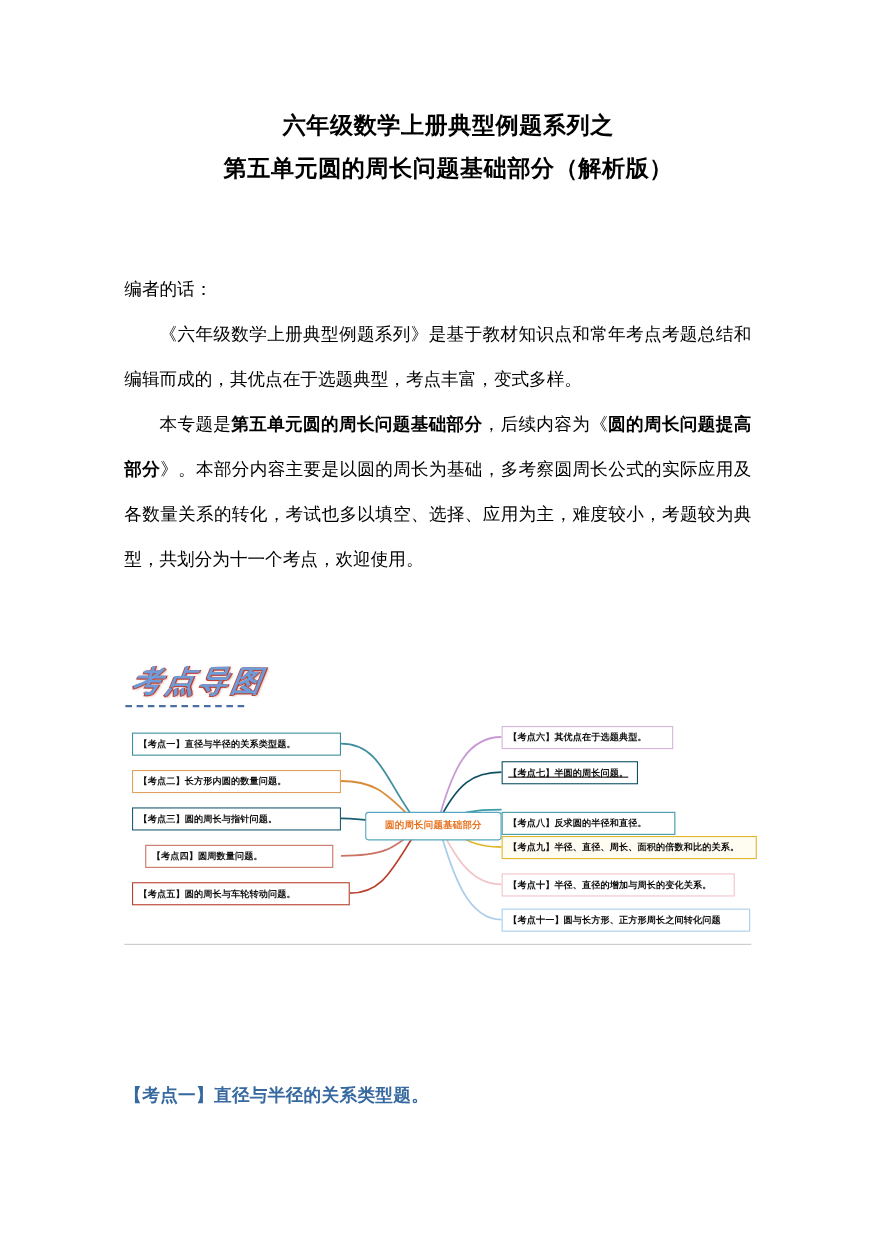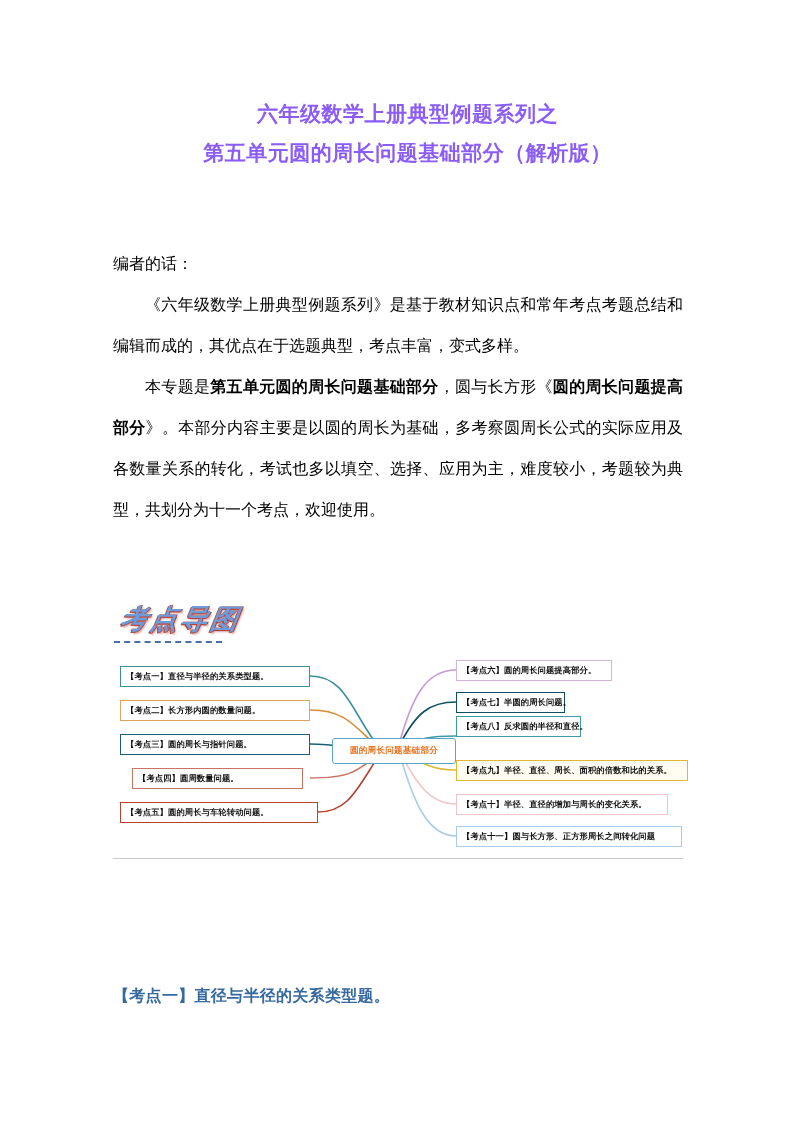--- a/index.html
+++ b/index.html
@@ -24,26 +24,26 @@
 
   
   .doc-title {
     position: absolute;
     left: 0;
     right: 0;
     top: 95px;
     text-align: center;
   }
   .doc-title .line {
-    font-family: Liberation Serif, serif;
+    font-family: Liberation Sans, sans-serif;
     font-weight: bold;
     font-size: 21px;
     line-height: 39px;
     letter-spacing: 0.5px;
-    color: #8b5cf6;
+    color: #000000;
     white-space: nowrap;
     margin-left: 22px;
   }
 
   
   .body-text {
     position: absolute;
     left: 113px;
     top: 243px;
     width: 570px;
@@ -149,22 +149,22 @@
 
   
   .n1 { left: 0px;  top: 10px;  width: 190px; border-color: #3e8f9c; }
   .n2 { left: 0px;  top: 44px;  width: 190px; border-color: #e0a25e; }
   .n3 { left: 0px;  top: 78px;  width: 190px; border-color: #1c5f73; }
   .n4 { left: 12px;  top: 112px; width: 171px; border-color: #cb7363; }
   .n5 { left: 0px;  top: 146px; width: 198px; border-color: #b8402c; }
 
   
   .n6  { left: 336px; top: 4px;   width: 156px; border-color: #d6b5dd; }
-  .n7  { left: 336px; top: 36px;  width: 109px; border-color: #0f4f63; }
-  .n8  { left: 336px; top: 60px;  width: 125px; border-color: #3e9aa6; }
+  .n7  { left: 336px; top: 36px;  width: 124px; border-color: #0f4f63; text-decoration: underline; }
+  .n8  { left: 336px; top: 82px;  width: 158px; border-color: #3e9aa6; }
   .n9  { left: 336px; top: 104px; width: 232px; border-color: #e0b72e; background: #fffdf1; font-family: Liberation Serif, serif; }
   .n10 { left: 336px; top: 138px; width: 212px; border-color: #f2c4c9; }
   .n11 { left: 336px; top: 170px; width: 226px; border-color: #a9cdea; }
 
   .hr-divider {
     position: absolute;
     left: 113px;
     top: 858px;
     width: 570px;
     border-top: 1px solid #c9c9c9;
@@ -189,21 +189,21 @@
 <div class="page">
 
   <div class="doc-title">
     <div class="line">六年级数学上册典型例题系列之</div>
     <div class="line">第五单元圆的周长问题基础部分（解析版）</div>
   </div>
 
   <div class="body-text">
     <p class="para">编者的话：</p>
     <p class="para indent">《六年级数学上册典型例题系列》是基于教材知识点和常年考点考题总结和编辑而成的，其优点在于选题典型，考点丰富，变式多样。</p>
-    <p class="para indent"><span>本专题是</span><b>第五单元圆的周长问题基础部分</b><span>，圆与长方形《</span><b>圆的周长问题提高部分</b><span>》。本部分内容主要是以圆的周长为基础，多考察圆周长公式的实际应用及各数量关系的转化，考试也多以填空、选择、应用为主，难度较小，考题较为典型，共划分为十一个考点，欢迎使用。</span></p>
+    <p class="para indent"><span>本专题是</span><b>第五单元圆的周长问题基础部分</b><span>，后续内容为《</span><b>圆的周长问题提高部分</b><span>》。本部分内容主要是以圆的周长为基础，多考察圆周长公式的实际应用及各数量关系的转化，考试也多以填空、选择、应用为主，难度较小，考题较为典型，共划分为十一个考点，欢迎使用。</span></p>
   </div>
 
   <div class="art-heading-wrap">
     <div class="art-heading">考点导图</div>
     <div class="art-underline"></div>
   </div>
 
   <div class="mindmap">
     <svg class="connectors" viewBox="0 0 570 192">
 
@@ -222,21 +222,21 @@
     </svg>
 
     <div class="node n1">【考点一】直径与半径的关系类型题。</div>
     <div class="node n3">【考点三】圆的周长与指针问题。</div>
     <div class="node n2">【考点二】长方形内圆的数量问题。</div>
     <div class="node n4">【考点四】圆周数量问题。</div>
     <div class="node n5">【考点五】圆的周长与车轮转动问题。</div>
 
     <div class="center-node">圆的周长问题基础部分</div>
 
-    <div class="node n6">【考点六】圆的周长问题提高部分。</div>
+    <div class="node n6">【考点六】其优点在于选题典型。</div>
     <div class="node n7">【考点七】半圆的周长问题。</div>
     <div class="node n8">【考点八】反求圆的半径和直径。</div>
     <div class="node n9">【考点九】半径、直径、周长、面积的倍数和比的关系。</div>
     <div class="node n11">【考点十一】圆与长方形、正方形周长之间转化问题</div>
     <div class="node n10">【考点十】半径、直径的增加与周长的变化关系。</div>
   </div>
 
   <div class="hr-divider"></div>
 
   <div class="section-heading">【考点一】直径与半径的关系类型题。</div>

